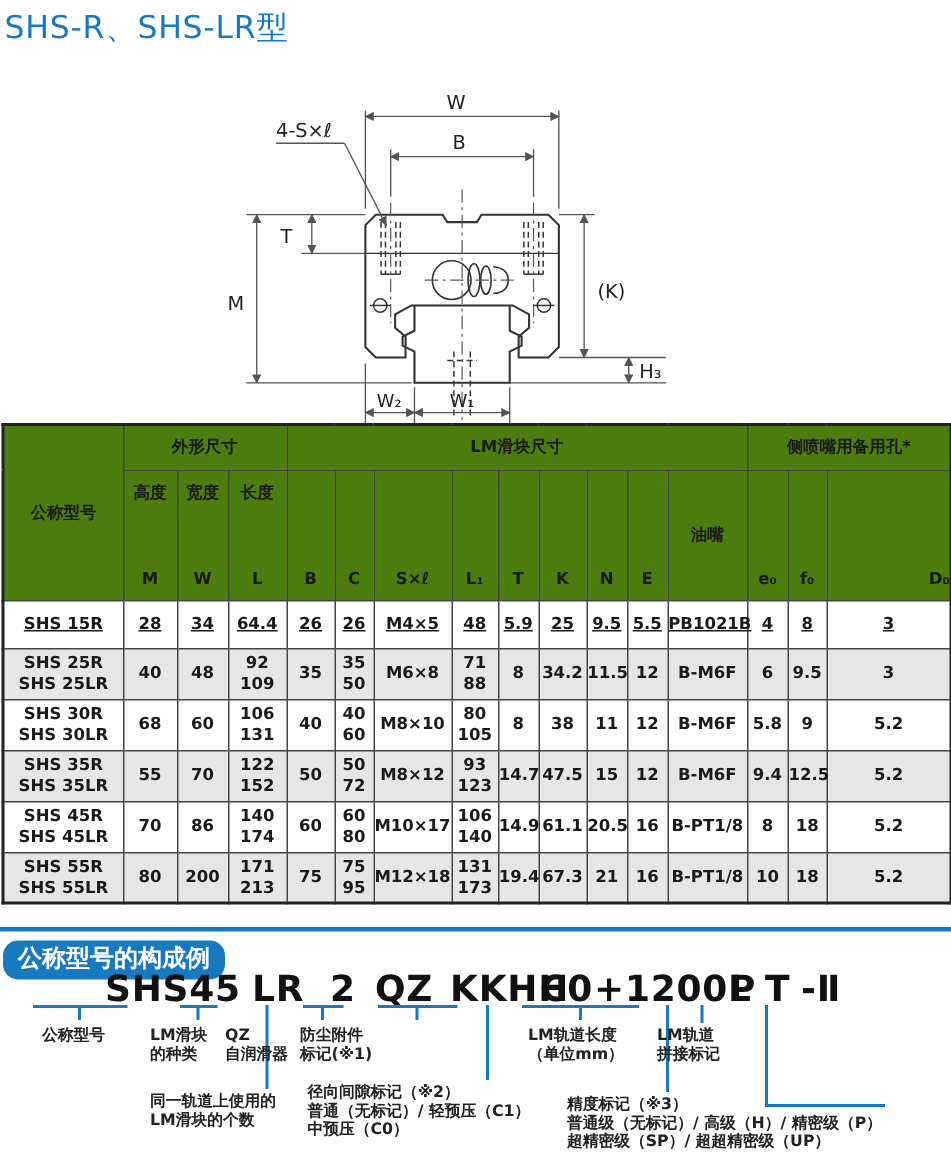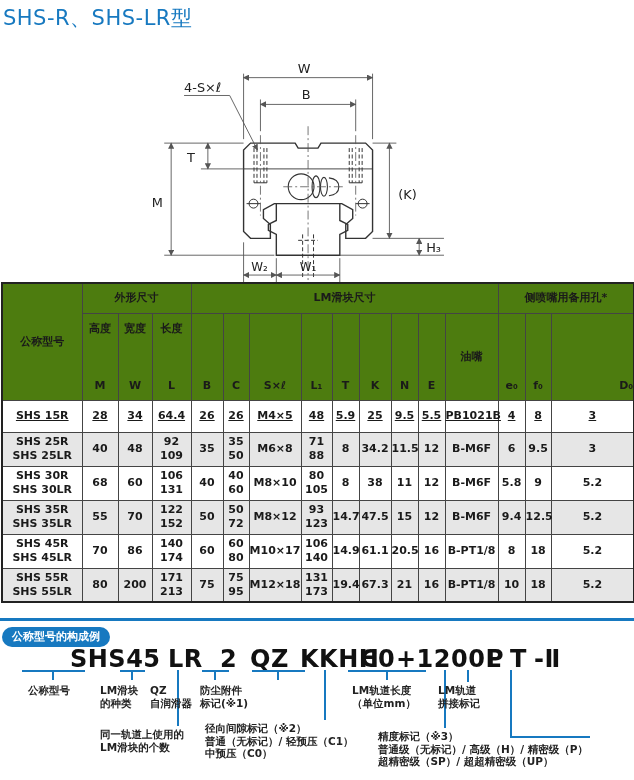--- a/index.html
+++ b/index.html
@@ -27,21 +27,21 @@
   tbody td { height:34px; background:#fff; }
   tbody tr:first-child td { height:32px;text-decoration:underline; }
   tbody tr.shade td { background:#e6e6e6; }
   td.c-model { text-align:left; padding-left:6px; }
   td.c-last  { text-align:left; padding-left:12px; }
 
   
   .comp { position:relative; height:152px; margin-top:15px; }
   .blue-hr { position:absolute; left:0; top:0; width:634px; height:3px; background:#1779c0; }
   .badge { position:absolute; left:2px; top:9px; background:#1779c0; color:#fff;
-    font-size:11px; font-weight:700; border-radius:10px; padding:2px 10px 3px 10px; }
+    font-size:16px; font-weight:700; border-radius:10px; padding:2px 10px 3px 10px; }
   .tok { position:absolute; top:27px; font-size:24px; font-weight:800; letter-spacing:0.5px; color:#111;margin-left:48px; }
   .cline { position:absolute; background:#1779c0; }
   .clabel { position:absolute; font-size:10.5px; line-height:12.5px; font-weight:600;
     color:#222; white-space:pre-line; }
   .clabel.ctr { }
 
   svg text { font-family:"DejaVu Sans", sans-serif; }
 </style>
 </head>
 <body>

